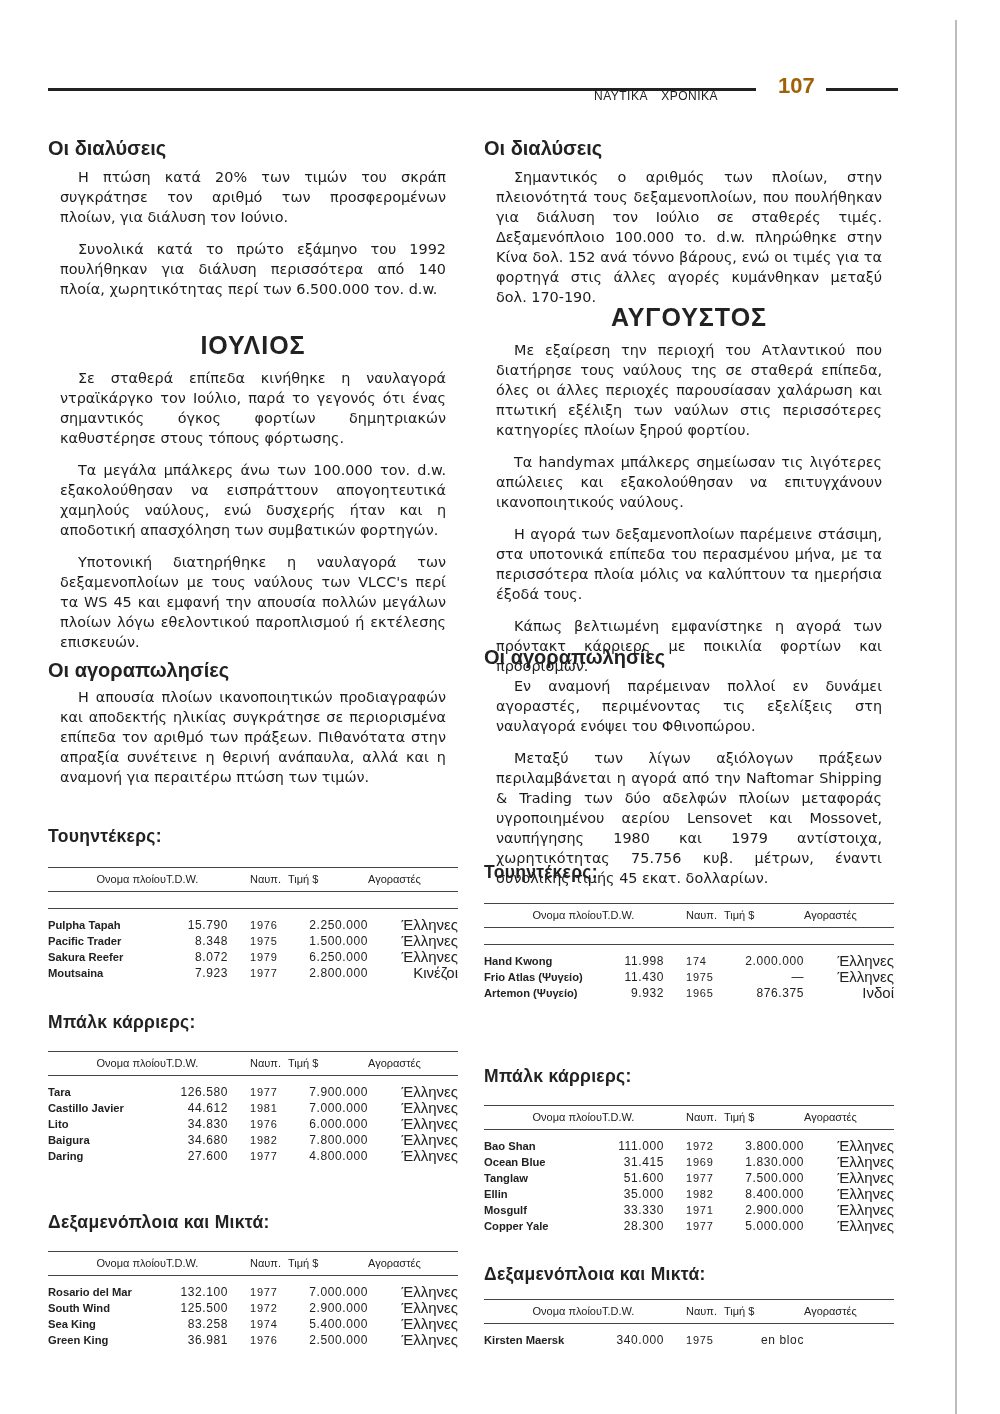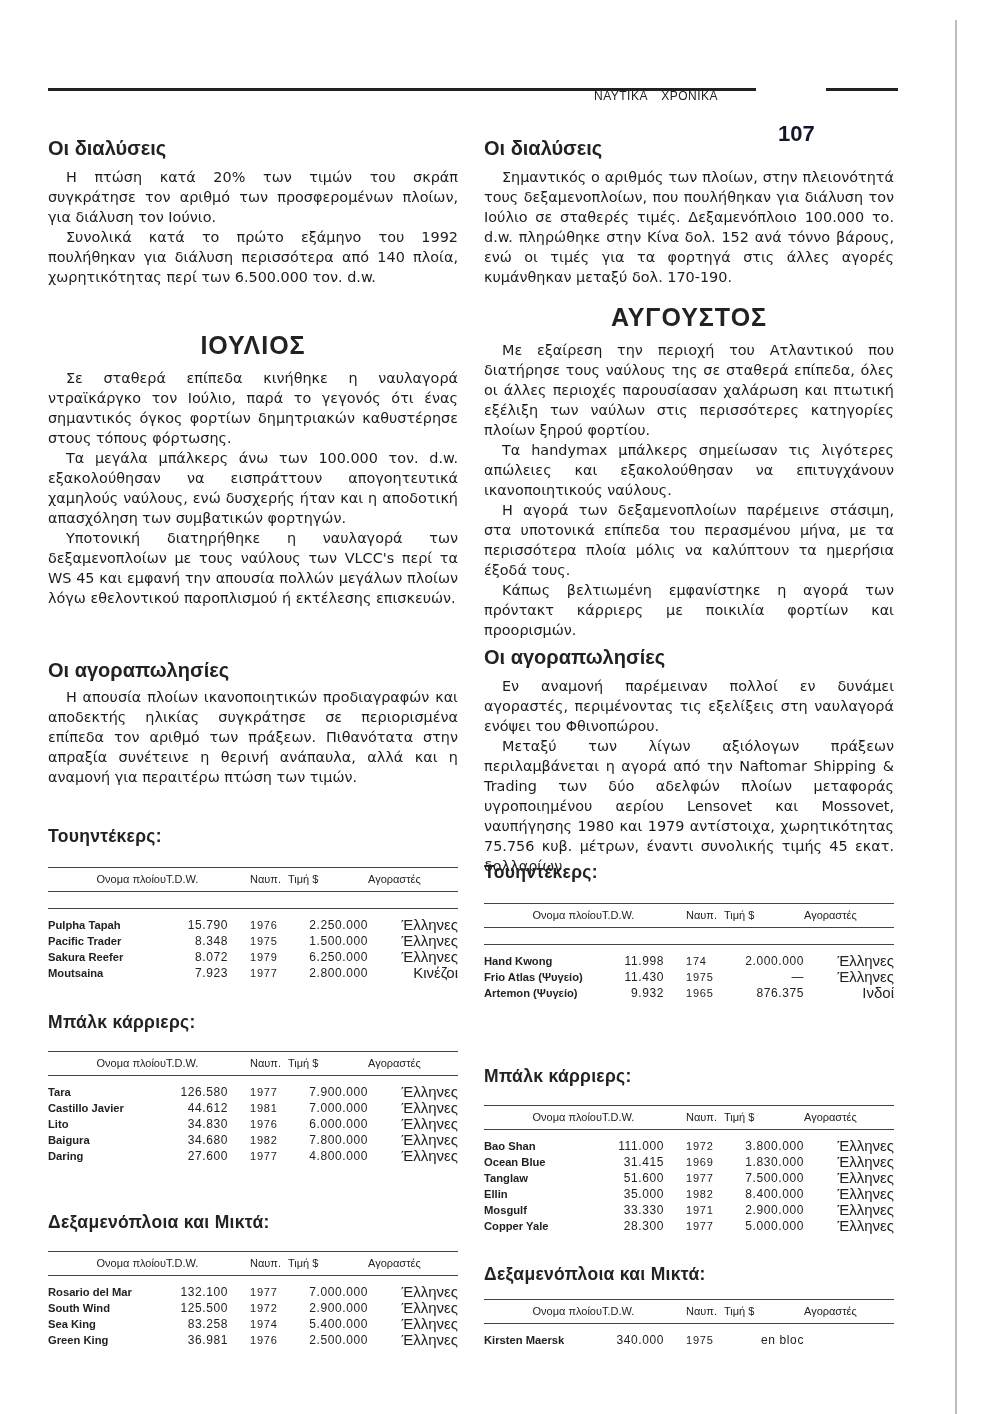--- a/index.html
+++ b/index.html
@@ -3,38 +3,38 @@
   <meta charset="utf-8">
   <style>
     html, body { margin: 0; padding: 0; }
     body {
       width: 1000px; height: 1414px; position: relative; overflow: hidden;
       background: #ffffff; color: #1c1c1c;
       font-family: "DejaVu Sans", "Liberation Sans", sans-serif;
     }
     .edge-line { position: absolute; left: 955px; top: 20px; width: 2px; height: 1394px; background: #bdbdbd; }
     .rule-left { position: absolute; left: 48px; top: 88px; width: 708px; height: 3px; background: #222; }
-    .page-num { position: absolute; left: 778px; top: 73px; font-size: 22px; font-weight: bold; font-family: "Liberation Sans", sans-serif; color: #0f172a; margin-top: 48px; }
+    .page-num { position: absolute; left: 778px; top: 73px; font-size: 22px; font-weight: bold; font-family: "Liberation Sans", sans-serif; color: #a16207; }
     .rule-right { position: absolute; left: 826px; top: 88px; width: 72px; height: 3px; background: #222; }
     .running-head { position: absolute; left: 594px; top: 89px; font-size: 12px; font-family: "Liberation Sans", sans-serif; letter-spacing: 0.5px; word-spacing: 10px; color: #222; }
 
     .col { position: absolute; width: 410px; }
     .col-left { left: 48px; }
     .col-right { left: 484px; }
 
     h2.sec {
       font-family: "Liberation Sans", sans-serif; font-weight: bold; font-size: 20px;
       margin: 0; color: #222; line-height: 26px;
     }
     h2.month {
       font-family: "Liberation Sans", sans-serif; font-weight: bold; font-size: 25px;
       text-align: center; margin: 0; letter-spacing: 1px; color: #222; line-height: 30px;
     }
     p.body {
-      margin: 0; font-size: 14.4px; line-height: 20px; text-align: justify;
+      margin: 12px; font-size: 14.4px; line-height: 20px; text-align: justify;
       text-indent: 18px; font-family: "DejaVu Sans", sans-serif; color: #1c1c1c;
     }
     h3.tbl-title {
       font-family: "Liberation Sans", sans-serif; font-weight: bold; font-size: 17.5px;
       margin: 0; color: #222; letter-spacing: 0.3px;
     }
     table.ships { width: 410px; border-collapse: collapse; font-family: "Liberation Sans", sans-serif; }
     table.ships th {
       font-size: 11px; font-weight: normal; color: #222; padding: 5px 0 6px 0;
       border-top: 1.5px solid #444; border-bottom: 1.5px solid #444; text-align: left;

